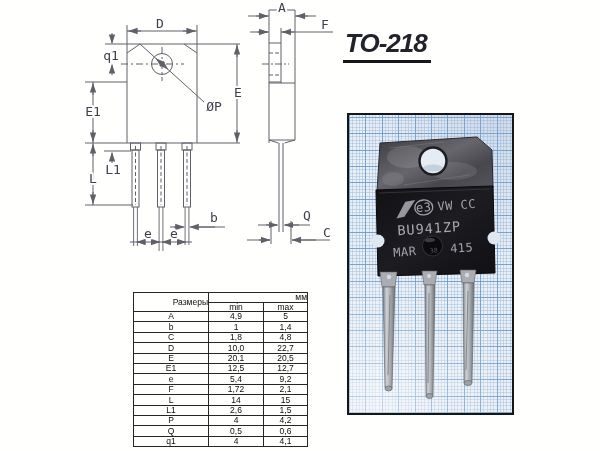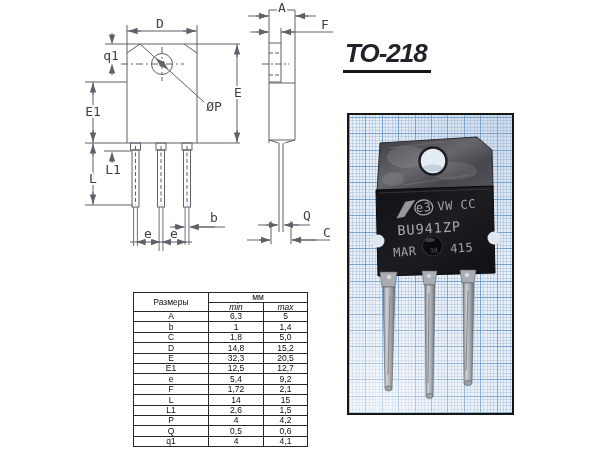--- a/index.html
+++ b/index.html
@@ -5,21 +5,21 @@
   html,body{margin:0;padding:0;background:#ffffff;}
   #stage{position:relative;width:600px;height:451px;background:#fffffe;overflow:hidden;
          font-family:"Liberation Sans",sans-serif;}
 
   
   #draw{position:absolute;left:80px;top:0;width:260px;height:260px;}
   .lbl{font:13px "DejaVu Sans Mono",monospace;fill:#3f3f4a;text-anchor:middle;
        paint-order:stroke;stroke:#ffffff;stroke-width:4px;stroke-linejoin:round;}
 
   
-  .title{position:absolute;left:343px;top:38px;
+  .title{position:absolute;left:343px;top:28px;
          font:italic bold 26px "Liberation Sans",sans-serif;letter-spacing:-1px;
          color:#22222b;border-bottom:3px solid #15151a;padding:0 4px 1px 2px;}
 
   
   .photo{position:absolute;left:347px;top:113px;width:167px;height:302px;
          box-sizing:border-box;border:2px solid #161616;background-color:#e9eff6;
          background-image:
            radial-gradient(circle at 18% 96%, rgba(255,255,255,.55), rgba(255,255,255,0) 45%),
            radial-gradient(circle at 92% 3%, rgba(140,170,205,.28), rgba(140,170,205,0) 42%),
            repeating-linear-gradient(90deg, rgba(105,155,202,.85) 0 1px, transparent 1px 16.4px),
@@ -29,22 +29,22 @@
   .photo svg{display:block;width:163px;height:298px;}
   .mk{font:12px "DejaVu Sans Mono",monospace;fill:#a4a4ac;text-anchor:middle;letter-spacing:.5px;}
   .mk2{font:13.5px "DejaVu Sans Mono",monospace;fill:#a8a8b0;text-anchor:middle;letter-spacing:1px;}
   .mk3{font:6.5px "DejaVu Sans Mono",monospace;fill:#56565e;text-anchor:middle;}
 
   
   .dims{position:absolute;left:133px;top:292px;width:174px;border-collapse:collapse;
         table-layout:fixed;font:8.5px "Liberation Sans",sans-serif;color:#0d0d0d;}
   .dims td{border:1px solid #262626;text-align:center;vertical-align:middle;
            padding:0;height:9.4px;line-height:1;}
-  .dims tr.h1 td{height:7px;}
-  .dims tr.h2 td{height:8px;font-style:italic;}
+  .dims tr.h1 td{height:7px;text-align:right;}
+  .dims tr.h2 td{height:8px;}
 </style>
 </head>
 <body>
 
 <div id="stage">
 
   <svg id="draw" viewBox="80 0 260 260">
     <defs>
       <marker id="arw" markerWidth="10" markerHeight="9" refX="9" refY="4" orient="auto" markerUnits="userSpaceOnUse">
         <path d="M0,0.8 L9.5,4 L0,7.2 Z" fill="#60606a"></path>
@@ -229,41 +229,41 @@
       <tr class="h1">
         <td rowspan="2">Размеры</td>
         <td colspan="2">мм</td>
       </tr>
       <tr class="h2">
         <td>min</td>
         <td>max</td>
       </tr>
       <tr>
           <td>A</td>
-          <td>6,3</td>
+          <td>4,9</td>
           <td>5</td>
         </tr>
       <tr>
           <td>b</td>
           <td>1</td>
           <td>1,4</td>
         </tr>
       <tr>
           <td>C</td>
           <td>1,8</td>
-          <td>5,0</td>
+          <td>4,8</td>
         </tr>
       <tr>
           <td>D</td>
-          <td>14,8</td>
-          <td>15,2</td>
+          <td>10,0</td>
+          <td>22,7</td>
         </tr>
       <tr>
           <td>E</td>
-          <td>32,3</td>
+          <td>20,1</td>
           <td>20,5</td>
         </tr>
       <tr>
           <td>E1</td>
           <td>12,5</td>
           <td>12,7</td>
         </tr>
       <tr>
           <td>e</td>
           <td>5,4</td>

